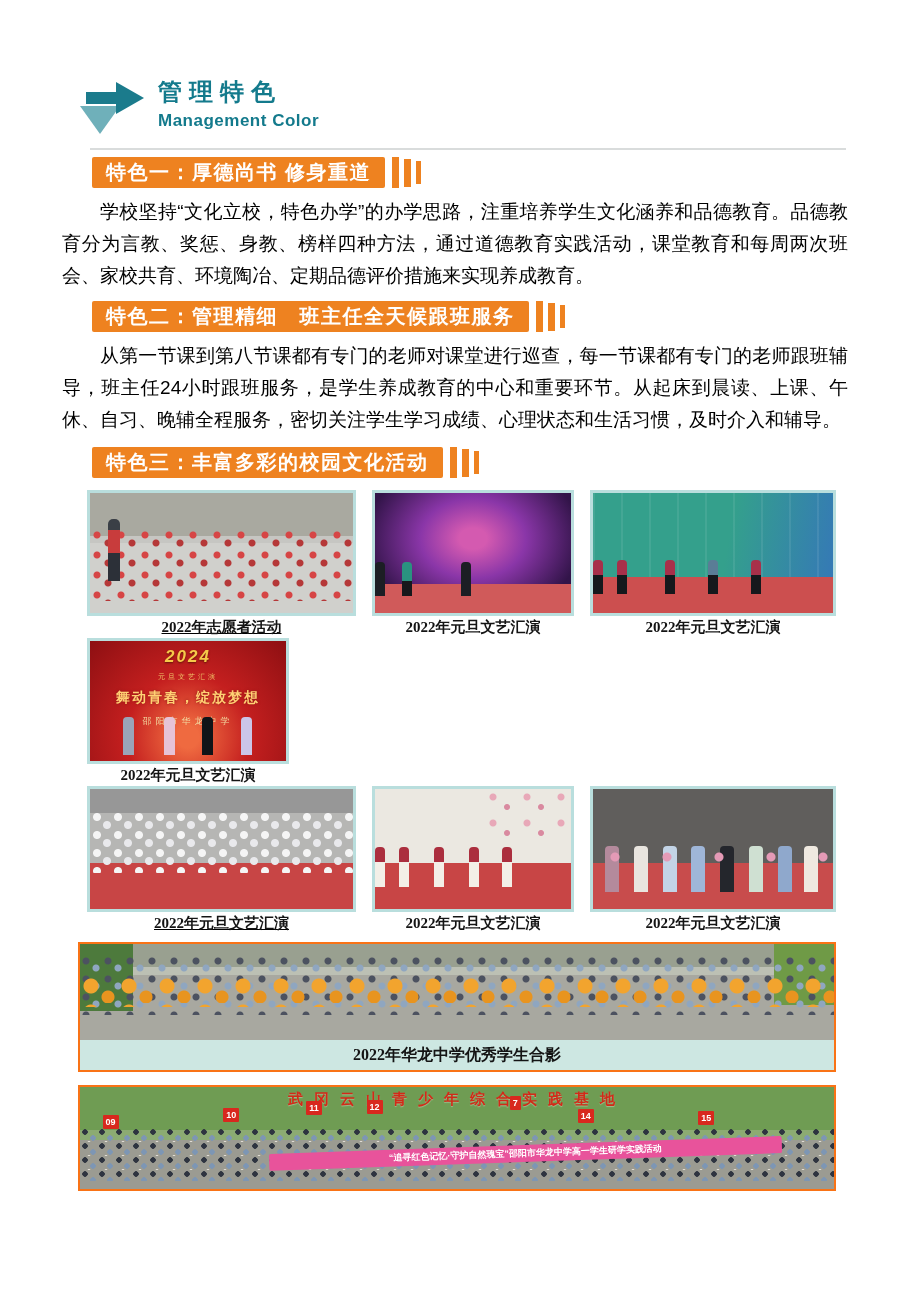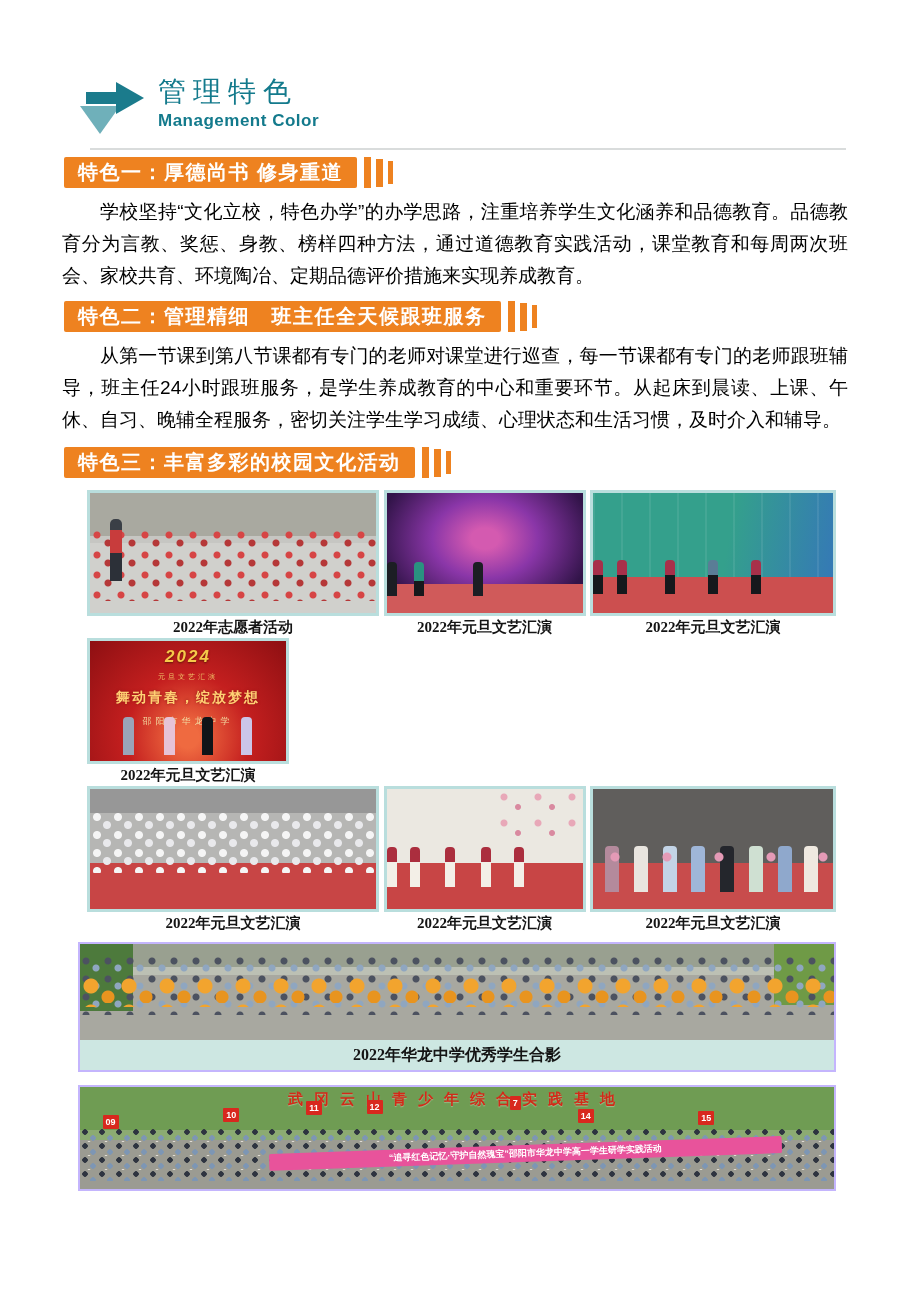--- a/index.html
+++ b/index.html
@@ -7,47 +7,47 @@
   body {
     width:900px; height:1310px; position:relative; overflow:hidden;
     font-family:"Liberation Sans","DejaVu Sans",sans-serif;
     -webkit-font-smoothing:antialiased;
   }
 
   
   .header { display:flex; align-items:flex-start; margin:74px 0 0 74px; }
   .logo { width:72px; height:62px; flex:0 0 auto; margin-top:2px; }
   .head-text { margin-left:12px; }
-  .head-title { font-size:28px; font-weight:normal; color:#137a8c; letter-spacing:7px; line-height:36px; }
+  .head-title { font-size:24px; font-weight:bold; color:#137a8c; letter-spacing:7px; line-height:36px; }
   .head-sub { font-size:17px; font-weight:bold; color:#137a8c; letter-spacing:0.5px; line-height:22px; }
   .divider { height:2px; background:#d9dcdc; width:756px; margin:10px 0 0 90px; }
 
   
-  .banner-row { display:flex; align-items:center; margin-left:64px; }
+  .banner-row { display:flex; align-items:center; margin-left:92px; }
   .sec1 { margin-top:7px; } .sec2 { margin-top:9px; } .sec3 { margin-top:11px;text-align:right; }
   .banner { background:#ee8220; color:#ffffff; font-size:20px; font-weight:bold;
             letter-spacing:1.5px; height:31px; line-height:31px; padding:0 14px;
             border-radius:2px; white-space:nowrap; }
   .bars { display:flex; align-items:center; margin-left:7px; }
   .bars i { display:block; background:#ee8220; width:7px; margin-right:5px; }
   .bars i:nth-child(1){ height:31px; }
   .bars i:nth-child(2){ height:28px; }
   .bars i:nth-child(3){ height:23px; width:5px; }
 
   
   .para { width:786px; margin:8px 0 0 62px; font-size:19px; line-height:32px;
           color:#000000; text-align:justify; text-indent:2em; }
 
   
   .grid { margin-top:12px; }
   .grid-row { display:flex; justify-content:space-between; width:749px; margin-left:87px; }
   figure { display:block; }
   .cap { display:block; text-align:center; font-family:"Liberation Serif","DejaVu Serif",serif;
          font-weight:bold; font-size:15px; color:#141414; height:22px; line-height:22px; }
-  .w-a { width:292px; } .w-b { width:202px; } .w-c { width:246px; }
+  .w-a { width:269px;text-decoration:underline; } .w-b { width:202px; } .w-c { width:246px; }
   .ph { position:relative; overflow:hidden; height:126px; width:100%;
         border:3px solid #b9dedd; background:#9a9a9a; }
   .dots { position:absolute; left:0; right:0; }
   .fg { position:absolute; width:10px; height:34px; border-radius:4px 4px 0 0; }
 
   
   .p1 { background:linear-gradient(#a9a9a0 0 36%, #c6c6c2 36% 42%, #d0d0cc 42% 100%); }
   .p1 .dots { top:30%; bottom:10%;
     background-image:radial-gradient(circle at 7px 6px,#d64545 3px,transparent 4px),
                      radial-gradient(circle at 18px 14px,#b53838 3px,transparent 4px);
@@ -132,21 +132,21 @@
   .p9 .fg:nth-of-type(4){ left:41%; background:#9fb6d8; }
   .p9 .fg:nth-of-type(5){ left:53%; background:#24262c; }
   .p9 .fg:nth-of-type(6){ left:65%; background:#cfe0d2; }
   .p9 .fg:nth-of-type(7){ left:77%; background:#8fa8cc; }
   .p9 .fg:nth-of-type(8){ left:88%; background:#efe9e0; }
   .p9 .bq { position:absolute; bottom:38%; left:0; right:0; height:12px;
     background-image:radial-gradient(circle at 8px 6px,#e49ab6 4px,transparent 5px);
     background-size:52px 12px; background-position:14px 0; }
 
   
-  .wideshot { width:758px; margin-left:78px; border:2px solid #c4b5fd; }
+  .wideshot { width:758px; margin-left:78px; border:2px solid #f97316; }
   .wideshot + .wideshot { margin-top:13px; }
   .wideshot .ph { border:none; width:100%; }
   .pw1 { height:96px; }
   .pw2 { height:102px; }
   .wcap { background:#cde7e2; height:30px; line-height:30px; text-align:center;
     font-family:"Liberation Serif","DejaVu Serif",serif; font-weight:bold;
     font-size:16px; color:#141414; }
   .wide-gap { height:8px; }
 
   

